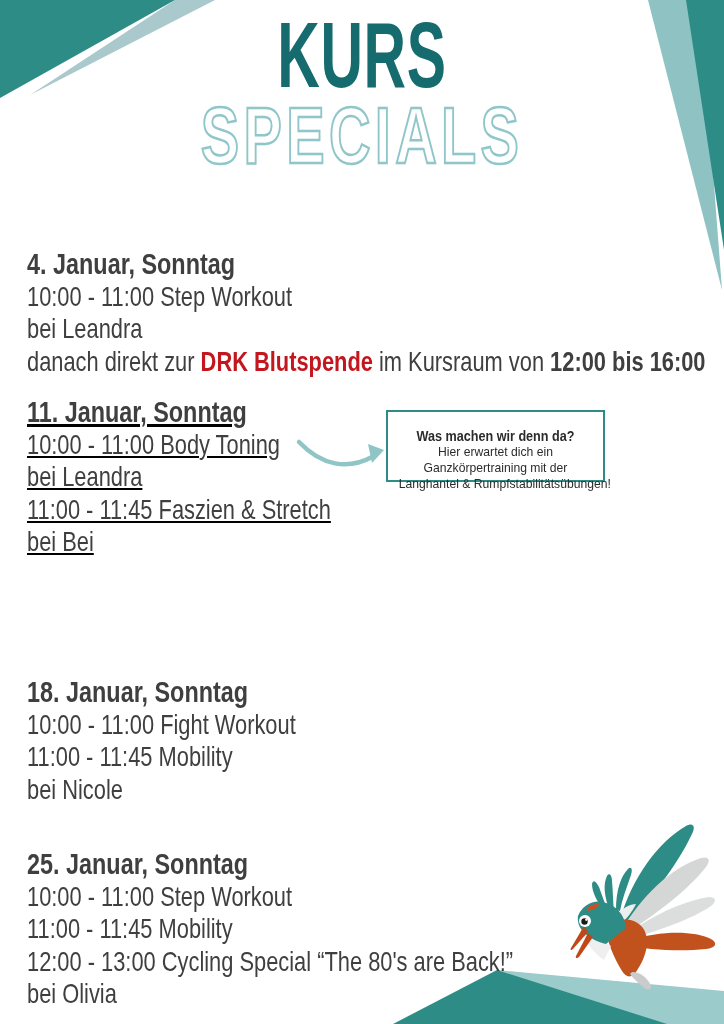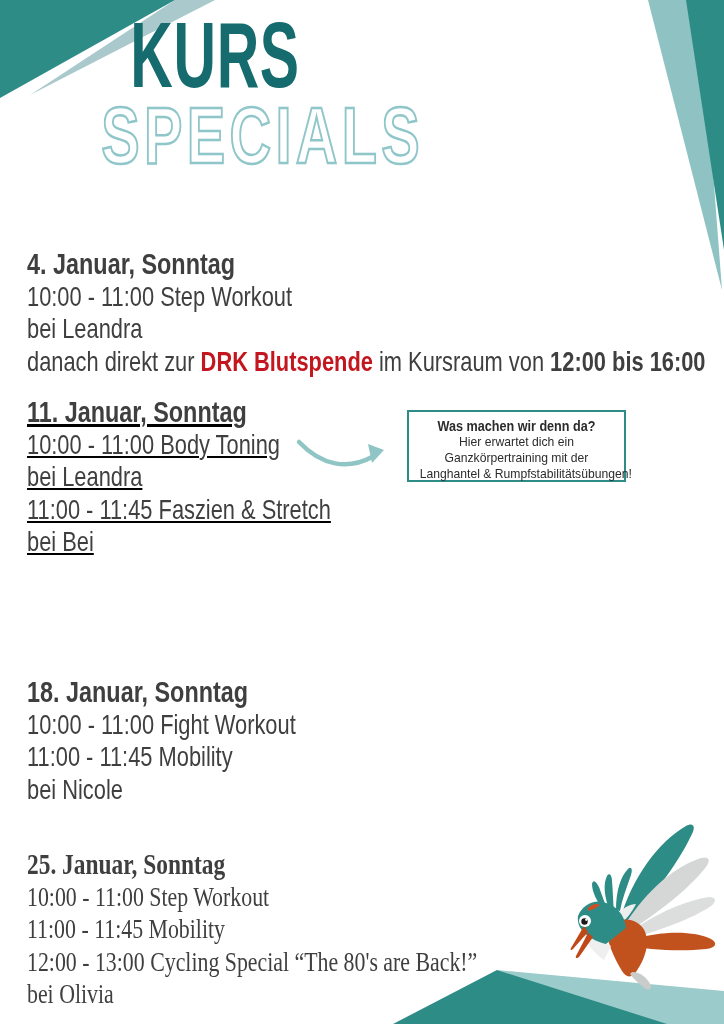--- a/index.html
+++ b/index.html
@@ -3,21 +3,21 @@
 <meta charset="utf-8">
 <style>
   html,body { margin:0; padding:0; background:#ffffff; }
   .page {
     position:relative; width:724px; height:1024px; overflow:hidden;
     background:#ffffff; font-family:"Liberation Sans", sans-serif;
   }
   .bg-svg { position:absolute; left:0; top:0; z-index:0; }
 
   
-  .title-wrap { position:absolute; top:16px; left:0; width:724px; text-align:left; z-index:1; }
+  .title-wrap { position:absolute; top:16px; left:0; width:724px; text-align:center; z-index:1; }
   .title-main {
     font-size:92px; font-weight:700; color:#156B6E; line-height:78px;
     letter-spacing:1px; transform:scaleX(0.64); transform-origin:50% 0;
     white-space:nowrap;
   }
   .title-sub {
     margin-top:10px; font-size:80px; font-weight:700; line-height:64px;
     color:#ffffff; -webkit-text-stroke:2.5px #8FC6C9; letter-spacing:6px;
     transform:scaleX(0.72); transform-origin:50% 0; white-space:nowrap;
   }
@@ -27,27 +27,27 @@
   .ln {
     display:block; font-size:28px; line-height:32.5px; color:#3F3F3F;
     transform:scaleX(0.78); transform-origin:0 50%; white-space:nowrap;
   }
   .date { font-size:30px; font-weight:700; }
   .date-teal { color:#7FBBBA; }
   .seg-red  { color:#C3161E; font-weight:700; }
   .seg-bold { font-weight:700; }
   .seg-teal { color:#2E8C87; }
   .s1 { top:248px; } .s2 { top:396px;text-decoration:underline; } .s3 { top:562px; }
-  .s4 { top:676px; } .s5 { top:848px;font-family:Liberation Serif, serif; }
+  .s4 { top:676px; } .s5 { top:848px; }
 
   
   .callout {
     position:absolute; left:386px; top:410px; width:219px; height:72px;
     border:2px solid #2E8C87; background:#ffffff; z-index:2;
-    box-sizing:border-box; text-align:center; padding-top:6px;margin-left:21px;
+    box-sizing:border-box; text-align:center; padding-top:16px;
   }
   .co-title { font-size:14px; font-weight:700; color:#2B2B2B; line-height:16px;
               transform:scaleX(0.9); transform-origin:50% 50%; white-space:nowrap; }
   .co-line  { font-size:13.5px; color:#2B2B2B; line-height:16px;
               transform:scaleX(0.9); transform-origin:50% 50%; white-space:nowrap; }
 
   .bird-svg { position:absolute; left:570px; top:820px; z-index:3; }
 </style>
 </head>
 <body>

